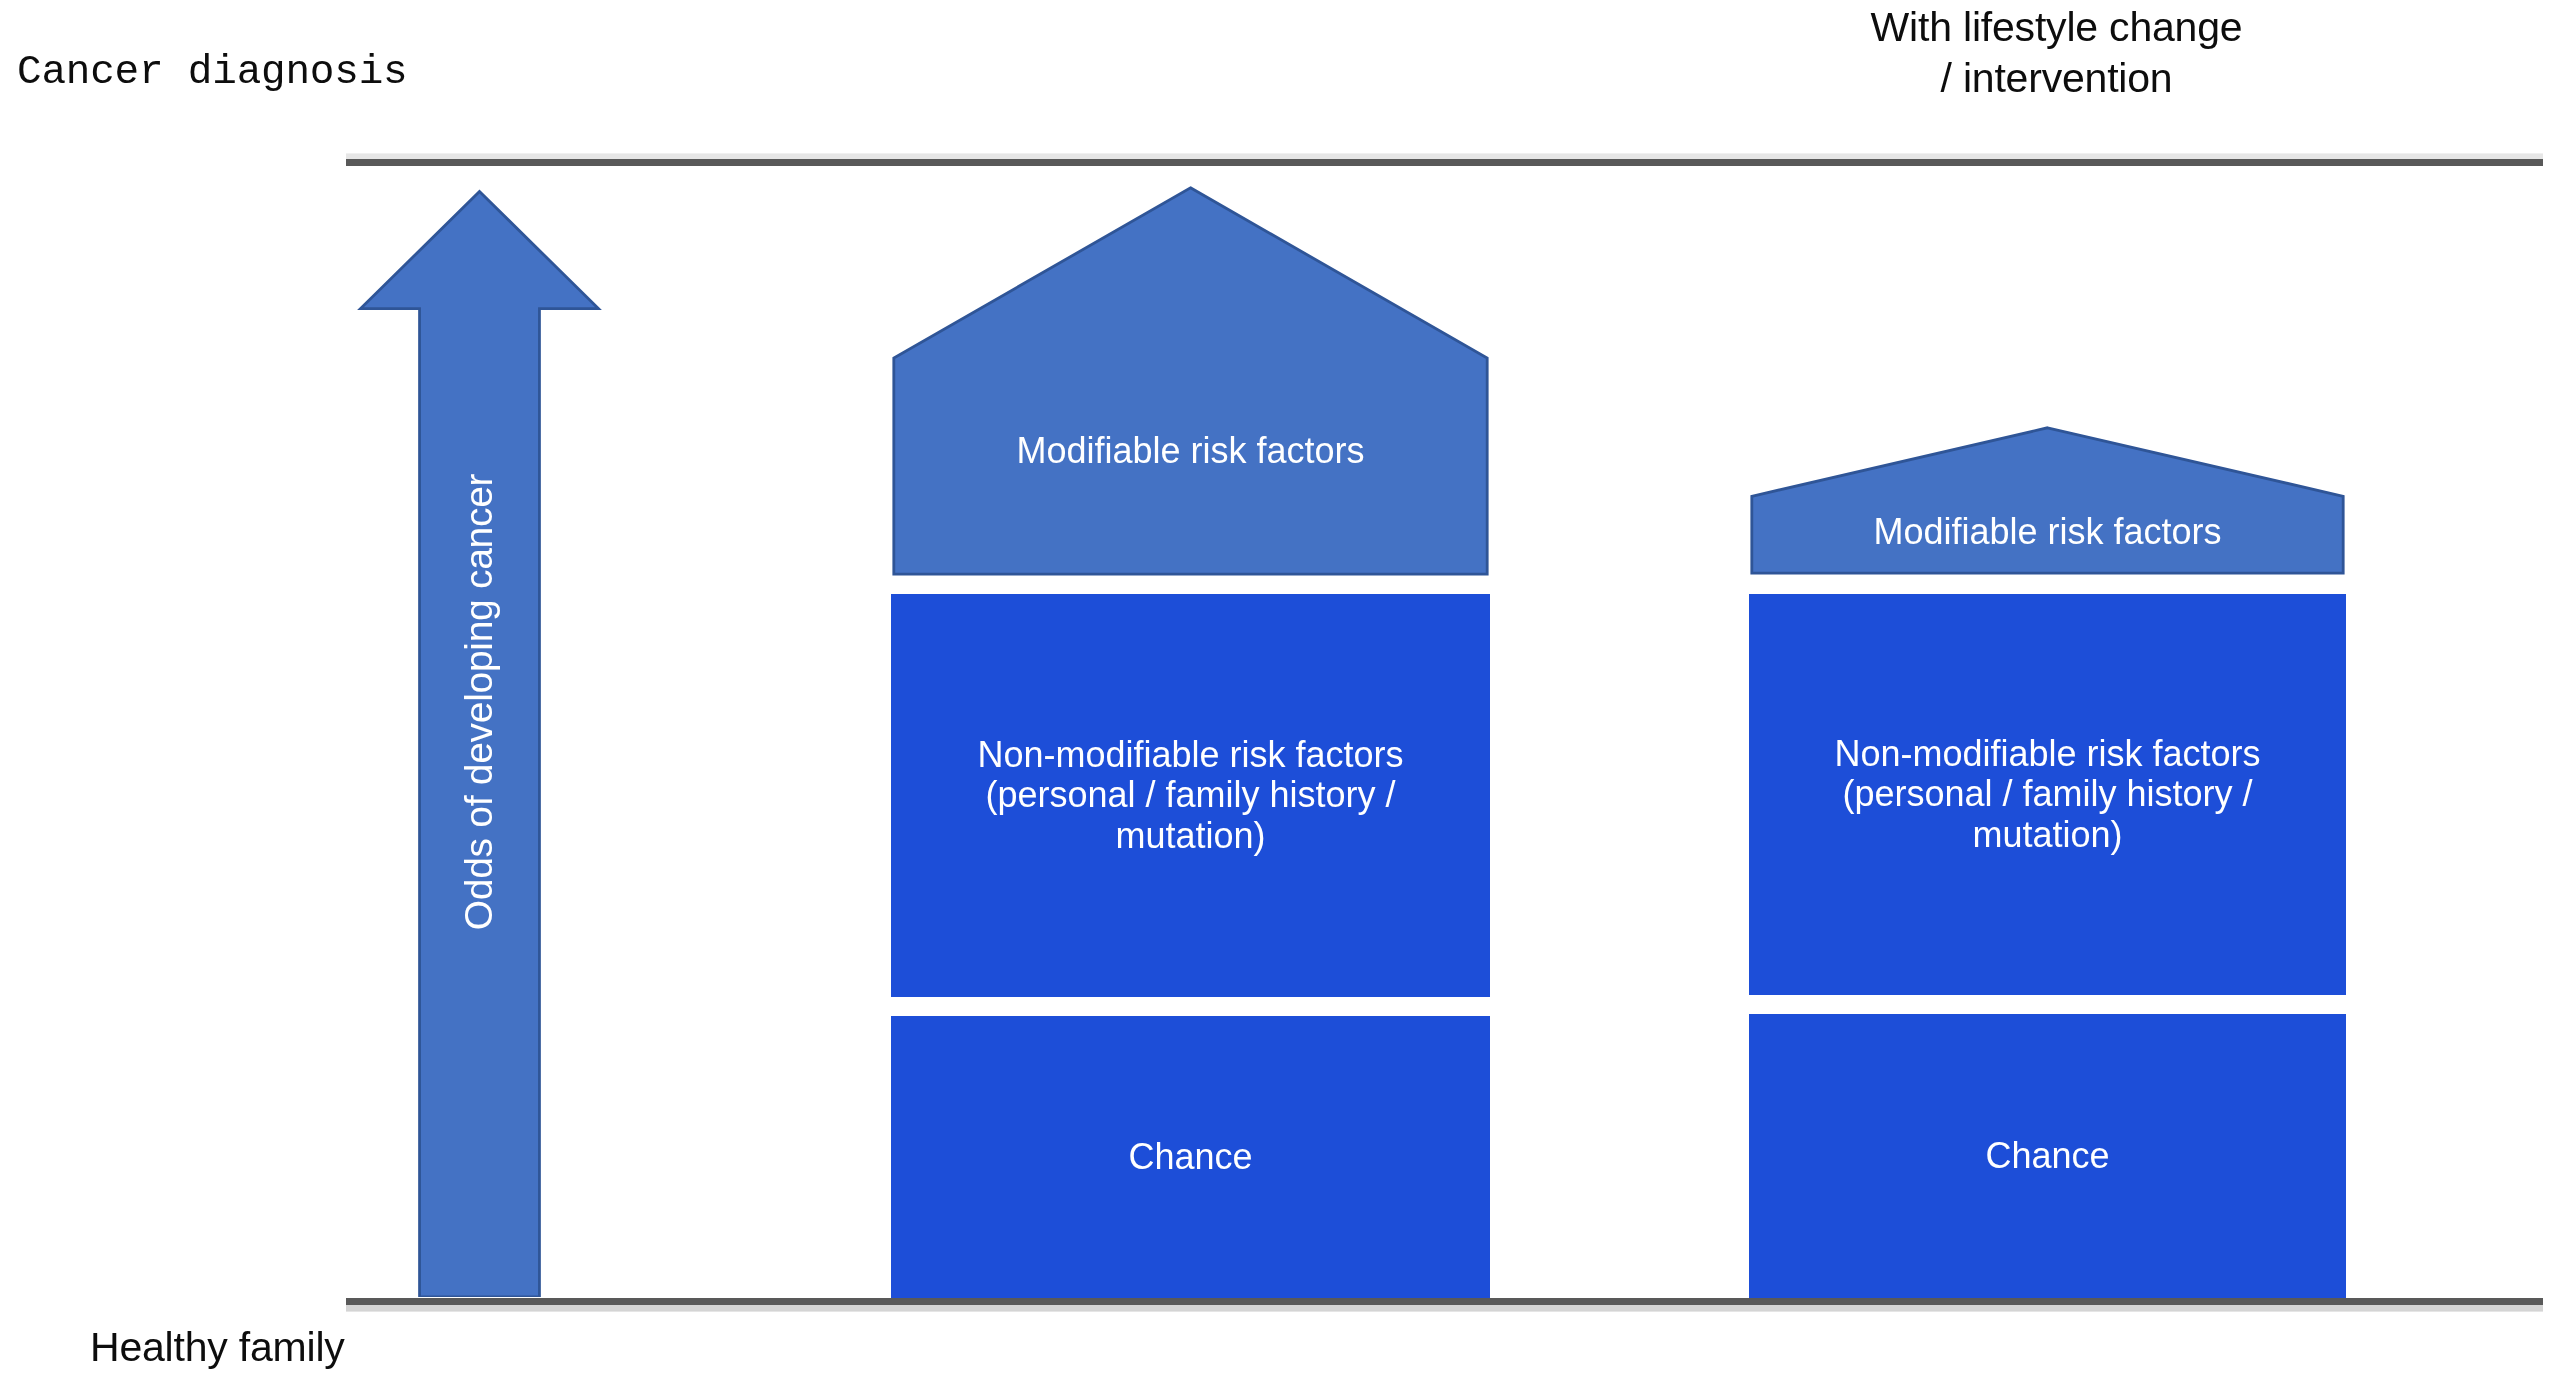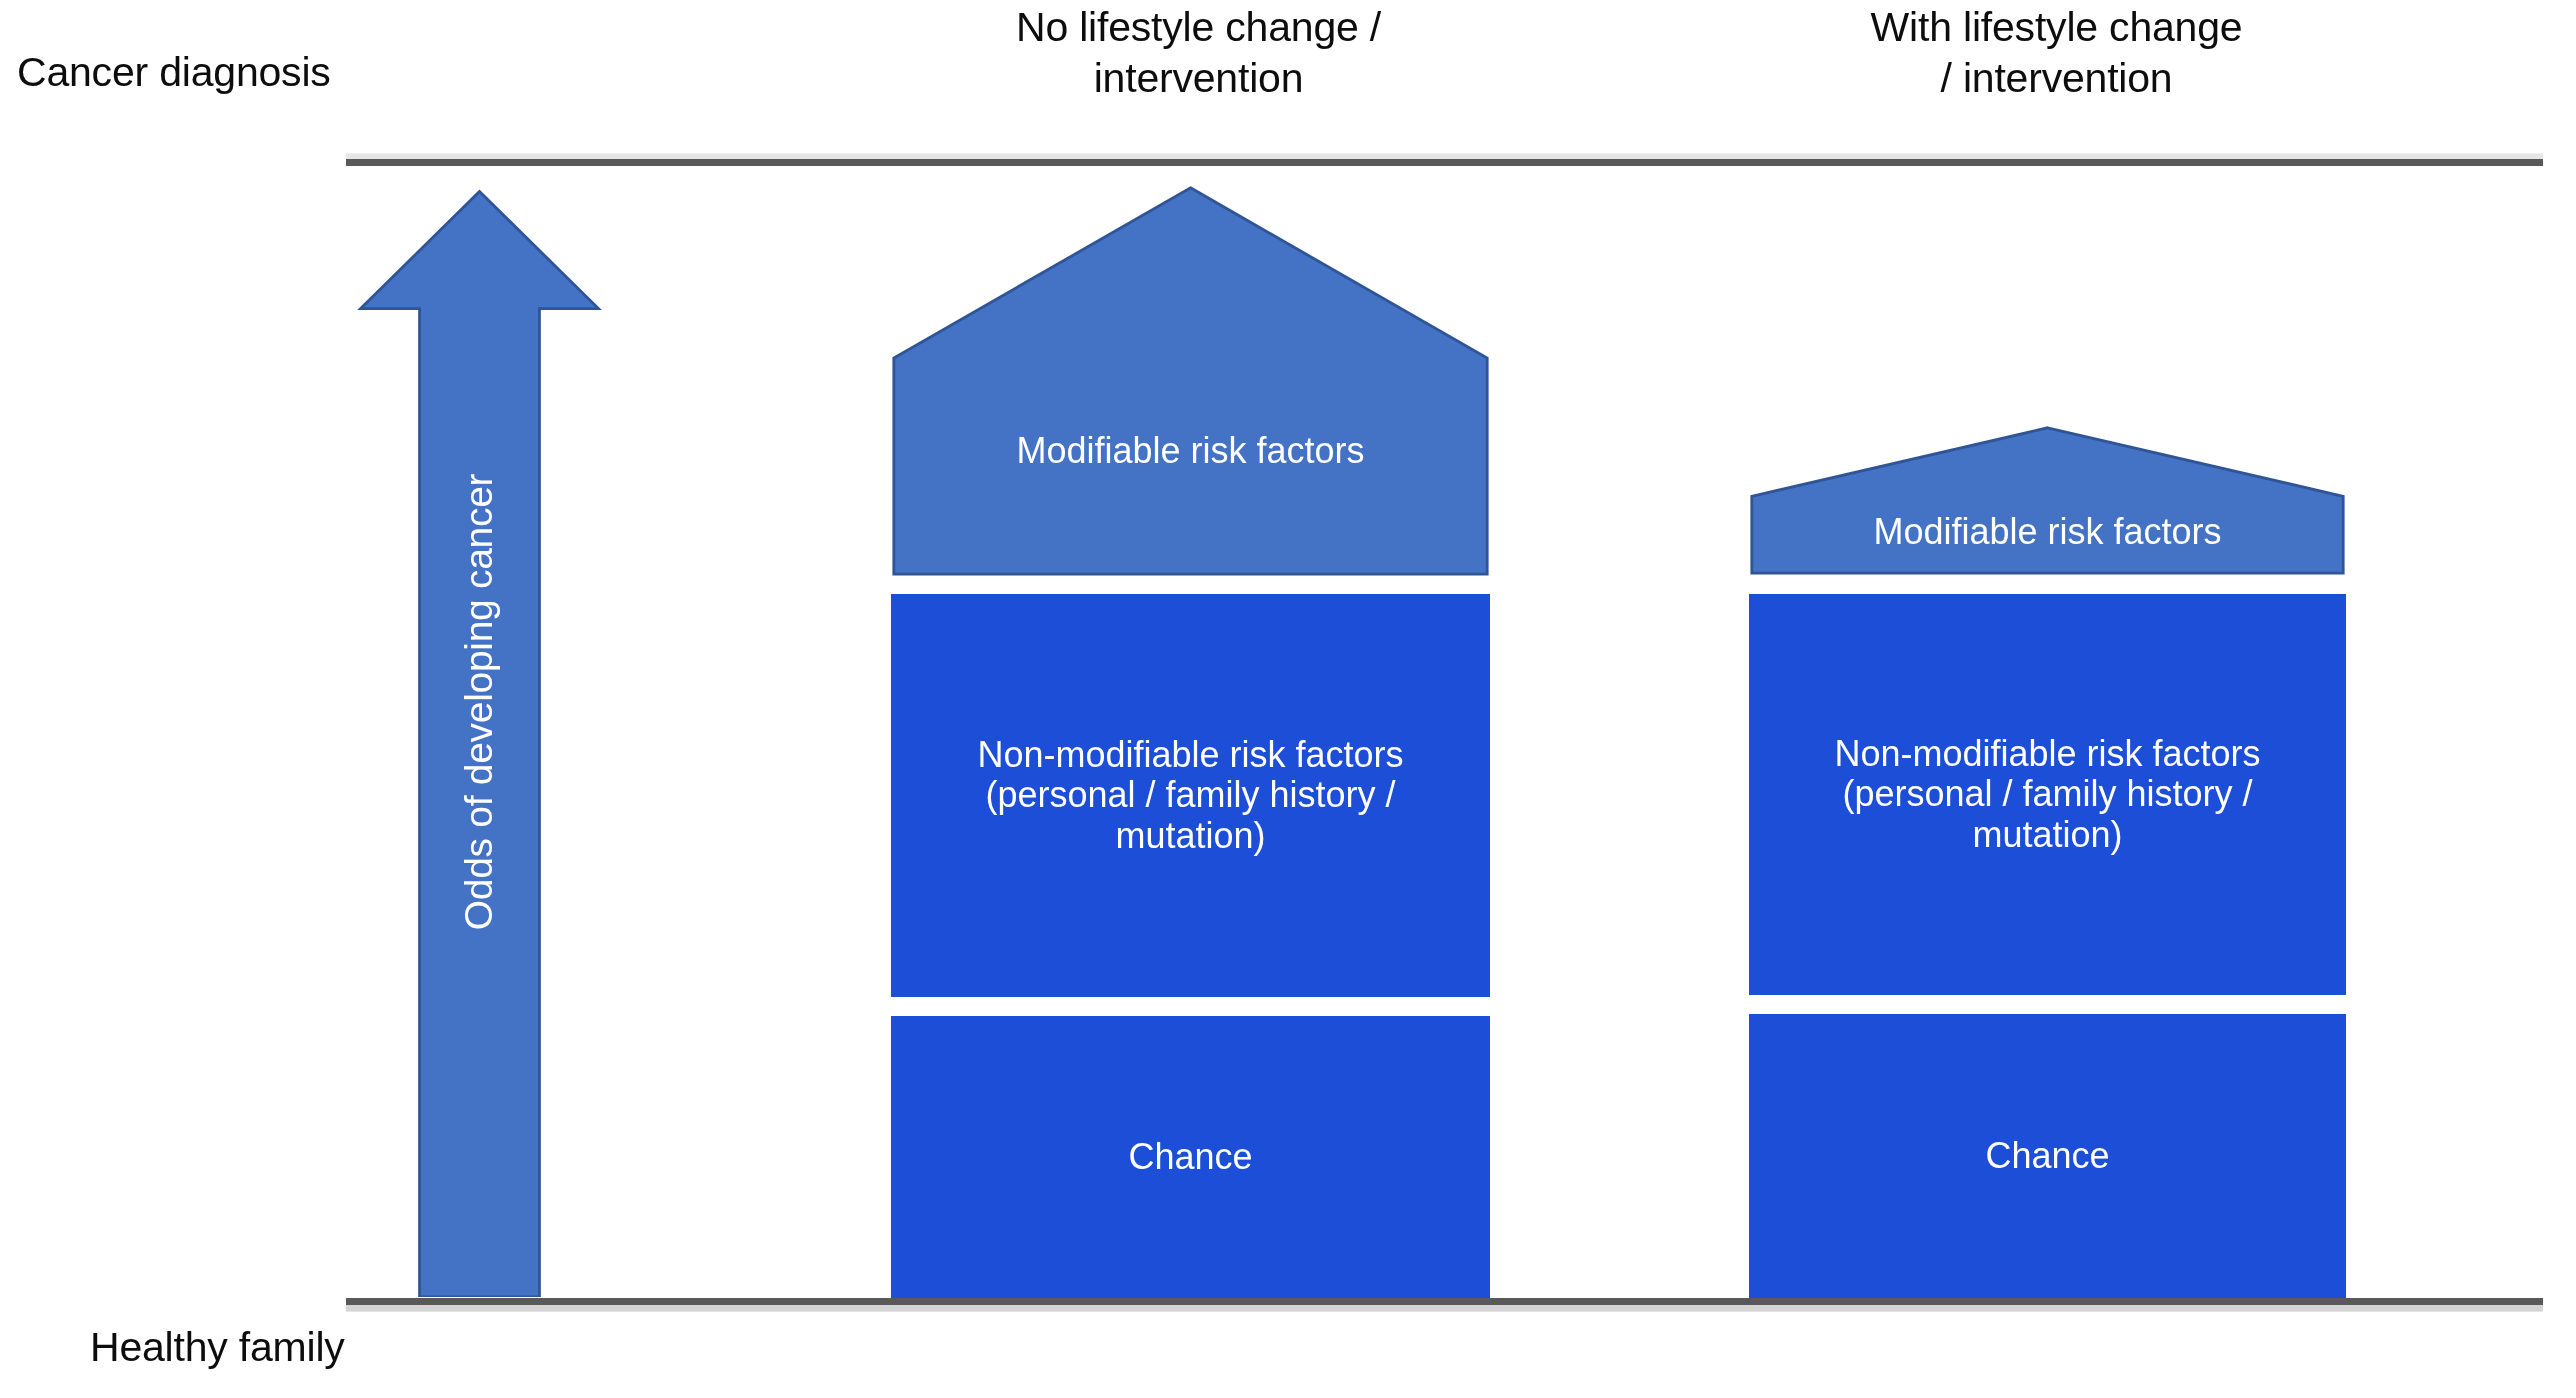--- a/index.html
+++ b/index.html
@@ -32,21 +32,21 @@
 
   
   .label-static {
     position: absolute;
     color: #0d0d0d;
     font-size: 41px;
     line-height: 1.25;
     white-space: pre-line;
     letter-spacing: -0.2px;
   }
-  #cancer-diagnosis-label { left: 17px;  top: 47px; }
+  #cancer-diagnosis-label { left: 17px;  top: 47px; font-family: Liberation Mono, monospace; }
   #healthy-state-label    { left: 90px;  top: 1322px; }
   #col1-header { left: 880px;  top: 1.9px;  width: 637px; text-align: center; }
   #col2-header { left: 1738px; top: 1.9px;  width: 637px; text-align: center; }
 
   
   #odds-arrow {
     position: absolute;
     left: 354px;
     top: 185px;
     width: 251px;
@@ -130,22 +130,20 @@
 <div id="canvas">
 
   <div class="axis-rule top"></div>
 
   <div class="axis-rule bottom"></div>
 
   <div class="label-static" id="cancer-diagnosis-label">Cancer diagnosis</div>
 
   <div class="label-static" id="healthy-state-label">Healthy family</div>
 
-  <div class="label-static" id="col1-header">No lifestyle change /
-intervention</div>
 
   <div class="label-static" id="col2-header">With lifestyle change
 / intervention</div>
 
   <div id="odds-arrow">
     <svg viewBox="0 0 268 1188" preserveAspectRatio="none">
       <polygon points="134,7 261,132 198,132 198,1188 70,1188 70,132 7,132" fill="#4472C4" stroke="#2F5597" stroke-width="3"></polygon>
     </svg>
     <div id="odds-arrow-label">
       <span>Odds of developing cancer</span>

